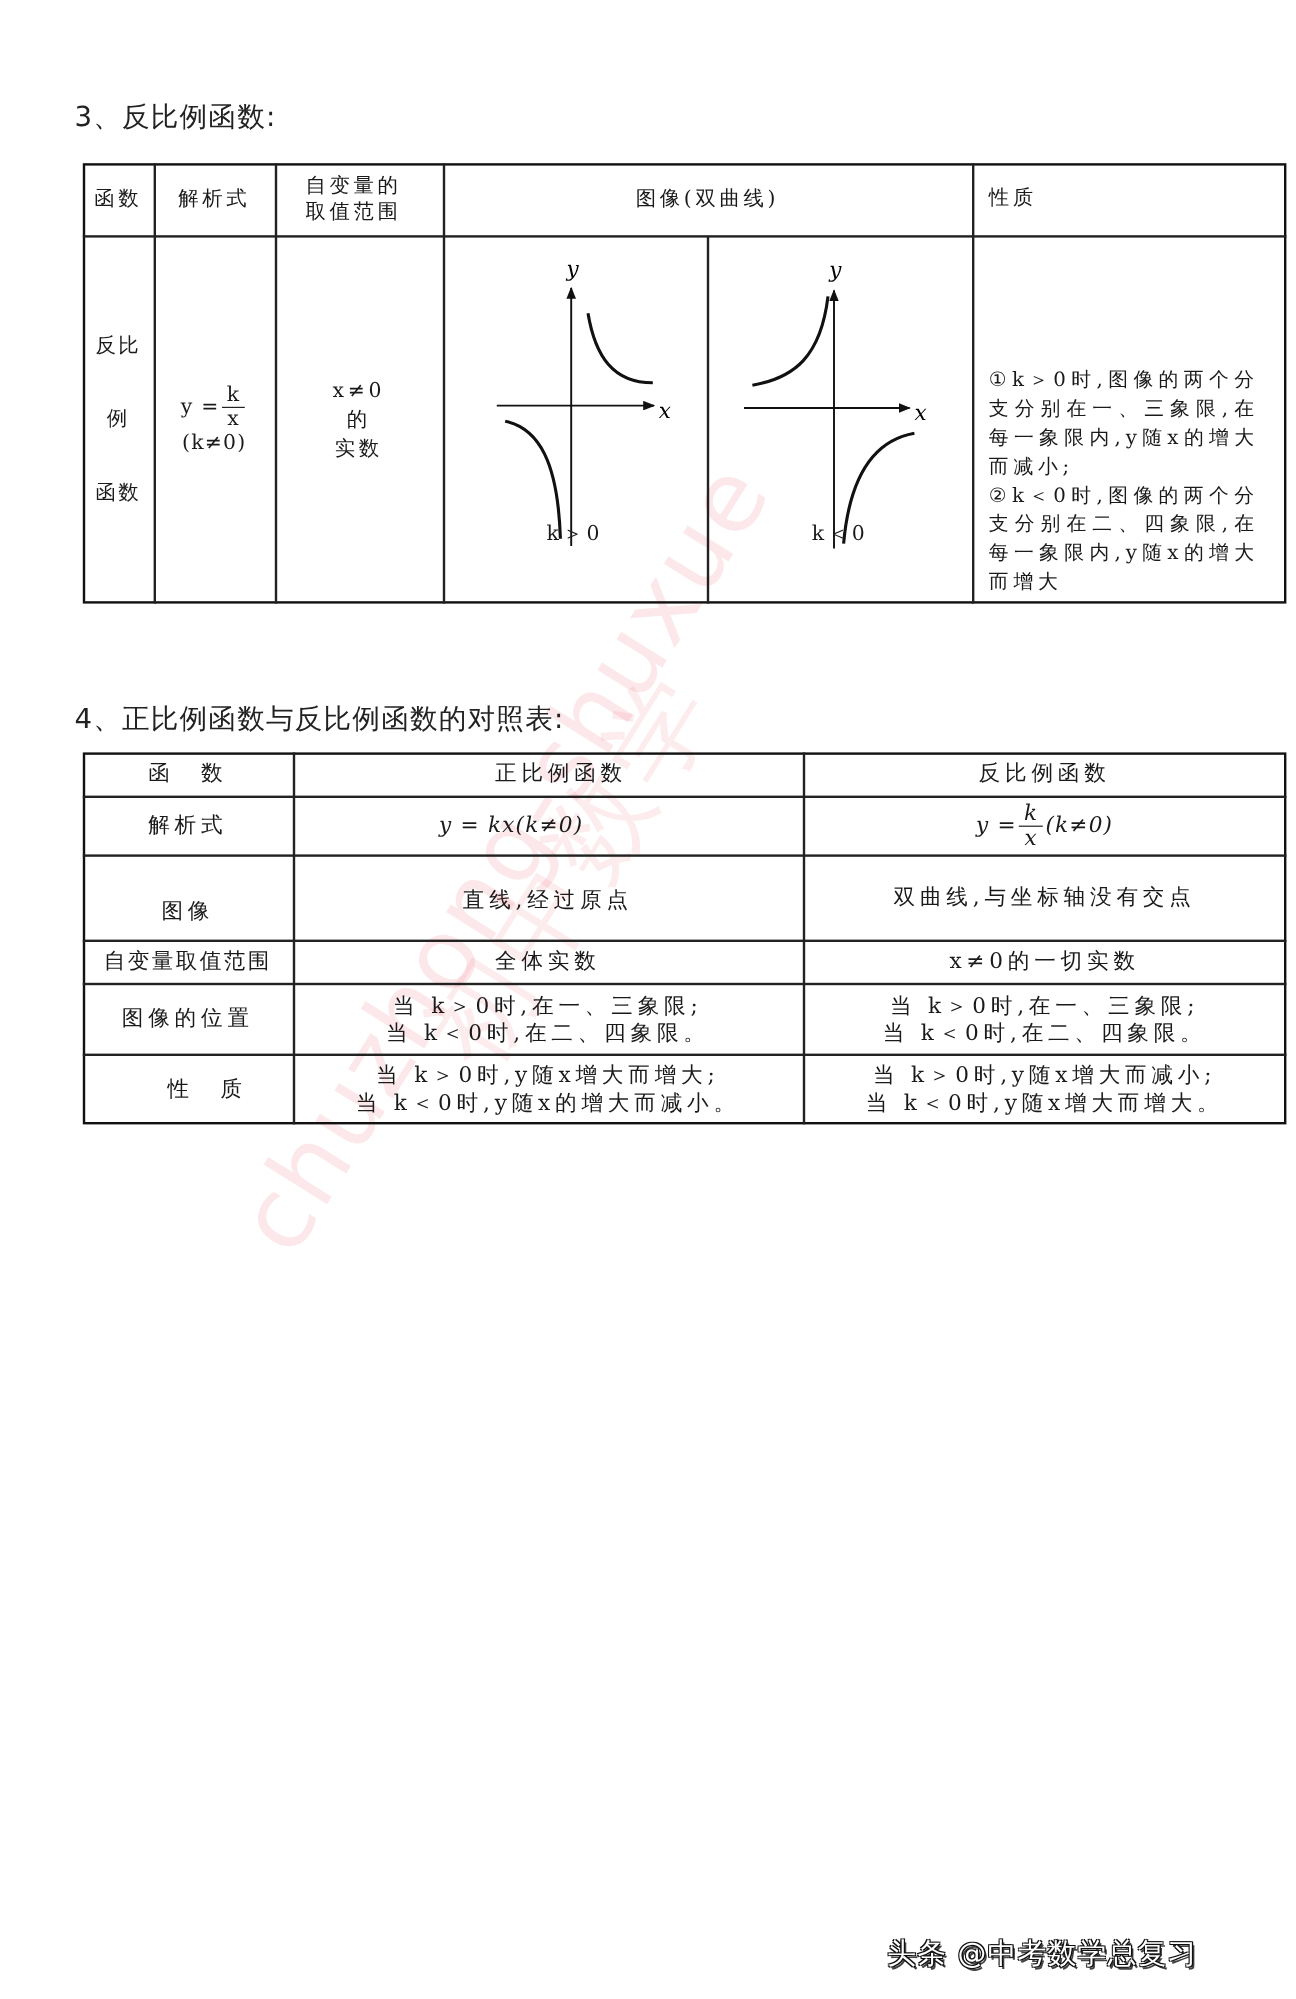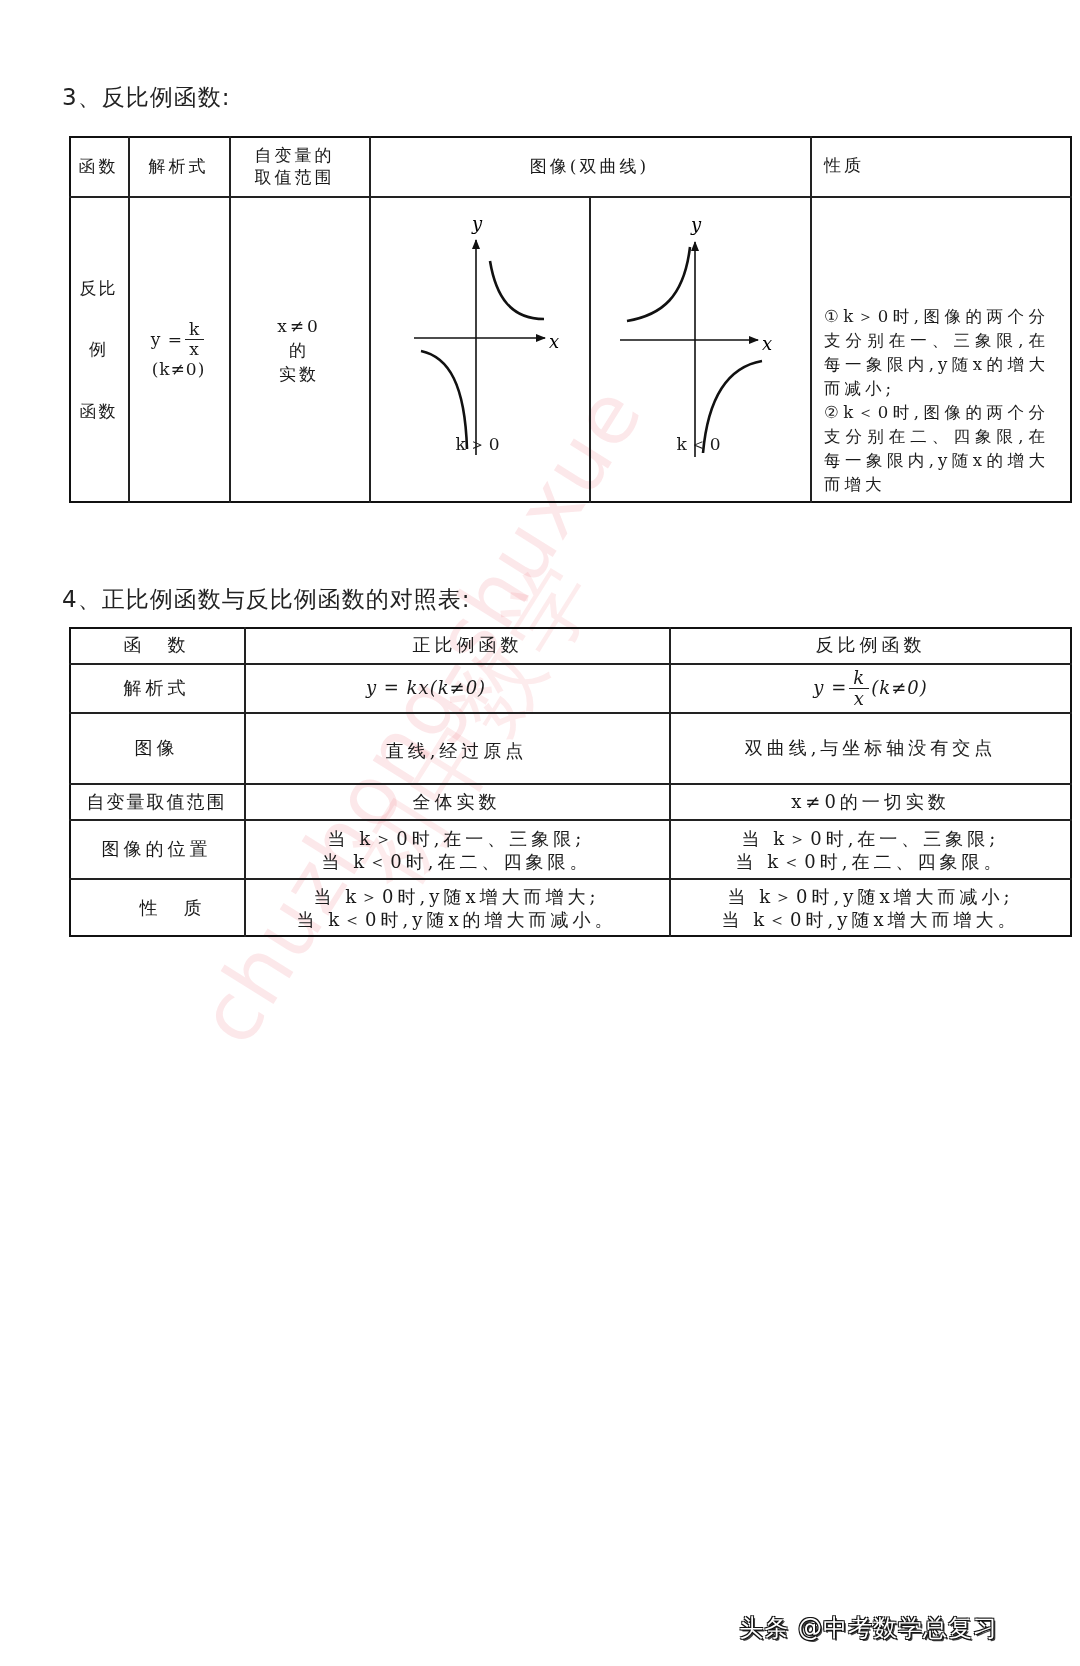--- a/index.html
+++ b/index.html
@@ -174,21 +174,21 @@
     <div class="formula it">
       <span>y =</span>
       <span class="frac">
         <span class="num">k</span>
         <span class="den">x</span>
       </span>
       <span>(k≠0)</span>
     </div>
   </div>
 
-  <div class="cell" style="left:0; top:86px; width:175px; height:71px;">图像</div>
+  <div class="cell" style="left:0; top:98px; width:175px; height:71px;">图像</div>
   <div class="cell" style="left:175px; top:86px; width:425px; height:77px;border-radius:13px;">直线,经过原点</div>
   <div class="cell" style="left:600px; top:86px; width:403px; height:71px;">双曲线,与坐标轴没有交点</div>
 
   <div class="cell" style="left:0; top:157px; width:175px; height:36px; letter-spacing:2px;">自变量取值范围</div>
   <div class="cell" style="left:175px; top:157px; width:425px; height:36px;">全体实数</div>
   <div class="cell" style="left:600px; top:157px; width:403px; height:36px;">x≠0的一切实数</div>
 
   <div class="cell" style="left:0; top:193px; width:175px; height:59px;">图像的位置</div>
   <div class="cell" style="left:175px; top:193px; width:425px; height:59px;">
     <div class="stack two-line">

